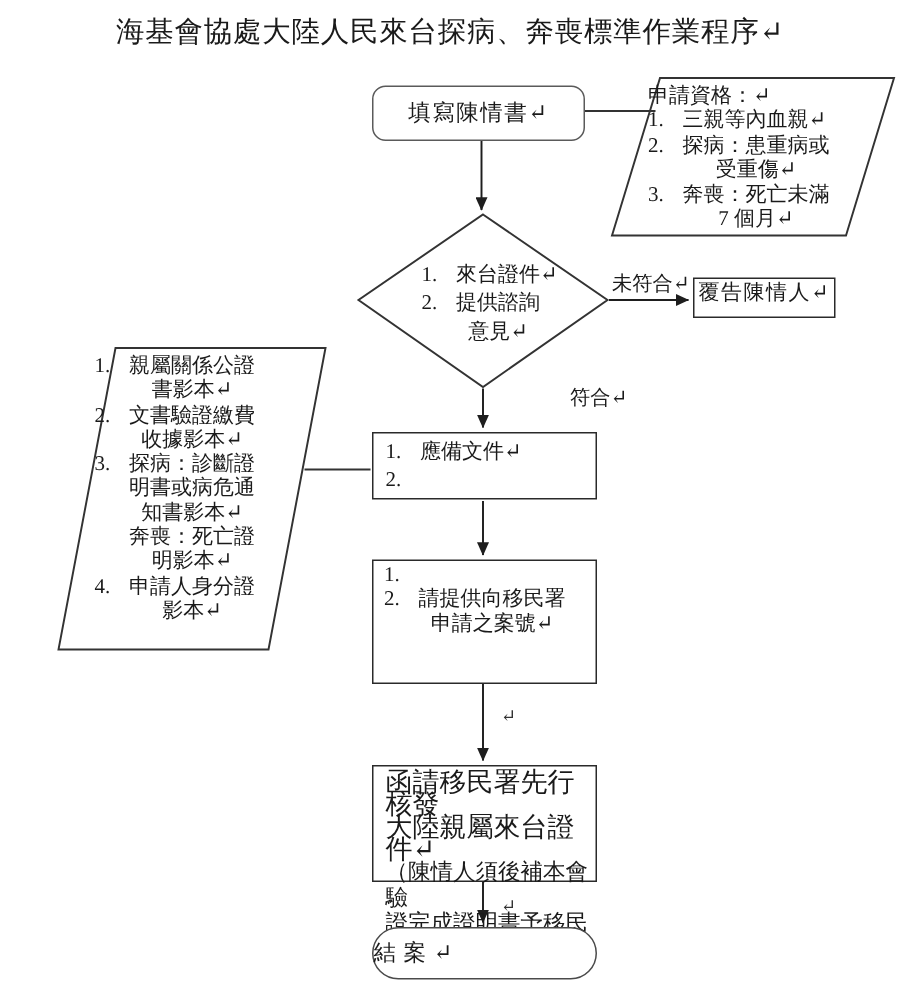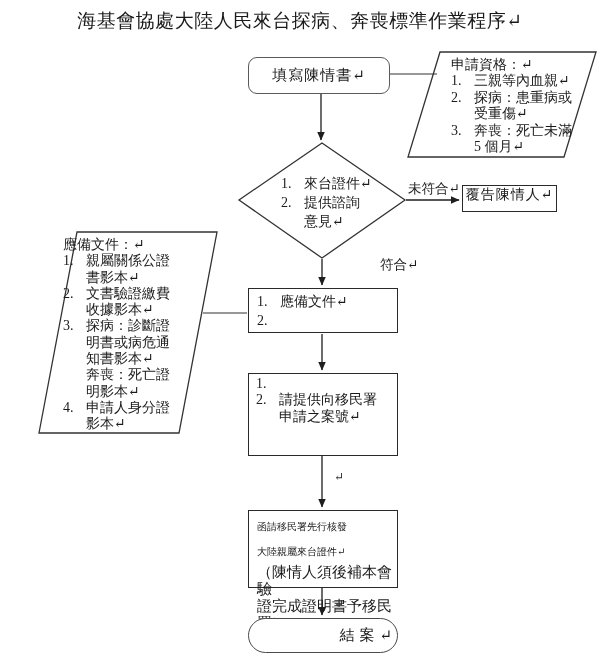--- a/index.html
+++ b/index.html
@@ -10,30 +10,30 @@
   .title{left:0;top:8px;width:600px;text-align:center;font-size:19px;letter-spacing:0.5px;}
   .node{box-sizing:border-box;background:#fff;}
   .start-box{left:248px;top:57px;width:142px;height:37px;border:1.4px solid #5a5a5a;border-radius:9px;
              display:flex;align-items:center;justify-content:center;font-size:15px;letter-spacing:1px;}
   .reject-box{left:462px;top:185px;width:95px;height:27px;border:1.3px solid #2a2a2a;
               display:flex;align-items:flex-start;justify-content:center;font-size:14px;letter-spacing:1px;}
   .step1-box{left:248px;top:288px;width:150px;height:45px;border:1.4px solid #2a2a2a;padding:3px 0 0 8px;}
   .step2-box{left:248px;top:373px;width:150px;height:83px;border:1.6px solid #2a2a2a;padding:2px 0 0 7px;}
   .step3-box{left:248px;top:510px;width:150px;height:78px;border:1.6px solid #2a2a2a;padding:3px 0 0 8px;}
   .end-box{left:248px;top:618px;width:150px;height:35px;border:1.3px solid #4a4a4a;border-radius:17.5px;
-           display:flex;align-items:center;justify-content:flex-end;font-size:15px;letter-spacing:5px;}
+           display:flex;align-items:center;justify-content:flex-start;font-size:15px;letter-spacing:5px;}
   .li{display:flex;}
   .li .num{flex:none;width:23px;}
-  .li .txt{white-space:pre-line;}
+  .li .txt{white-space:pre-line;text-align:center;}
   .dm-text{left:281px;top:174px;width:110px;font-size:14px;line-height:19px;}
-  .qual-text{left:451px;top:57px;width:135px;font-size:14px;line-height:16.4px;}
+  .qual-text{left:432px;top:57px;width:135px;font-size:14px;line-height:16.4px;}
   .doc-text{left:63px;top:237px;width:145px;font-size:14px;line-height:16.3px;}
   .step-list{font-size:14px;line-height:16.3px;}
   .step1-box .step-list{line-height:19px;}
-  .s3-main{font-size:10px;line-height:25px;white-space:pre-line;}
+  .s3-main{font-size:18px;line-height:15px;white-space:pre-line;}
   .s3-note{font-size:15px;line-height:17px;white-space:pre-line;}
   .lbl{font-size:13.5px;}
   .no-label{left:408px;top:180px;}
   .yes-label{left:336px;top:256px;margin-left:44px;}
   .stray{font-size:12px;color:#333;}
   .stray1{left:334px;top:470px;}
   .stray2{left:334px;top:597px;}
 </style>
 </head>
 <body>
@@ -76,21 +76,21 @@
       <span class="txt">三親等內血親↵</span>
     </div>
     <div class="li">
       <span class="num">2.</span>
       <span class="txt">探病：患重病或
 受重傷↵</span>
     </div>
     <div class="li">
       <span class="num">3.</span>
       <span class="txt">奔喪：死亡未滿
-5 個月↵</span>
+7 個月↵</span>
     </div>
   </div>
 
   <div class="abs dm-text">
     <div class="li">
       <span class="num">1.</span>
       <span class="txt">來台證件↵</span>
     </div>
     <div class="li">
       <span class="num">2.</span>
@@ -100,21 +100,20 @@
   </div>
 
   <div class="abs lbl no-label">未符合↵</div>
   <div class="abs lbl yes-label">符合↵</div>
 
   <div class="abs node reject-box">
     <span>覆告陳情人↵</span>
   </div>
 
   <div class="abs doc-text">
-    <div>應備文件：↵</div>
     <div class="li">
       <span class="num">1.</span>
       <span class="txt">親屬關係公證
 書影本↵</span>
     </div>
     <div class="li">
       <span class="num">2.</span>
       <span class="txt">文書驗證繳費
 收據影本↵</span>
     </div>

